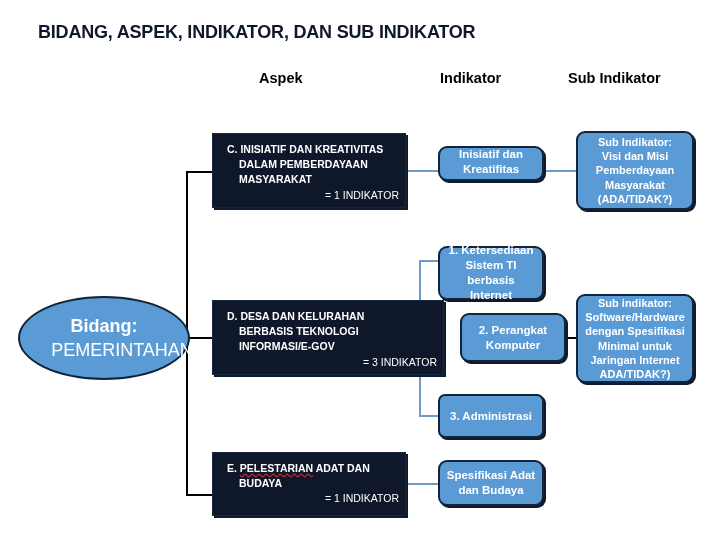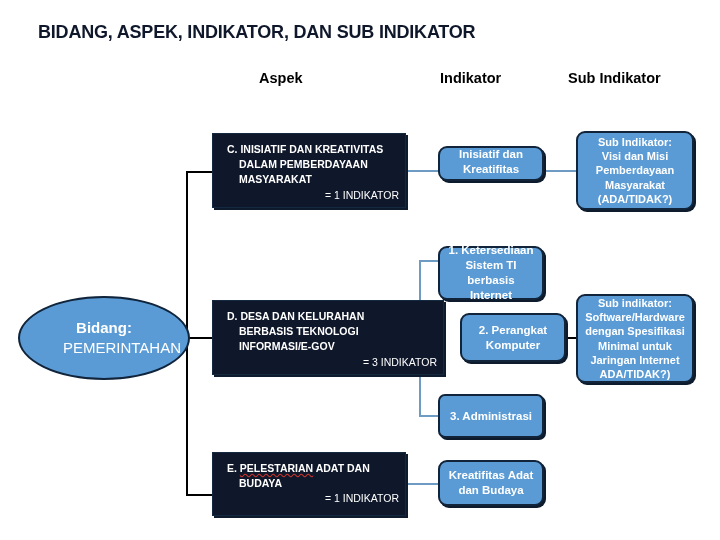--- a/index.html
+++ b/index.html
@@ -45,21 +45,21 @@
     left:18px; top:296px;
     width:172px; height:84px;
     background:#5b9bd5;
     border:2px solid #10243b;
     border-radius:50%;
     display:flex;
     flex-direction:column;
     align-items:center;
     justify-content:center;
     color:#ffffff;
-    font-size:15px;
+    font-size:18px;
     line-height:1.35;
     text-align:center;
     box-sizing:border-box;
   }
   .ellipse .l1{font-weight:bold;}
   .ellipse .l2{font-weight:normal;padding-left:36px;}
 
   
   .aspect{
     position:absolute;
@@ -185,21 +185,21 @@
   </div>
 
   <div class="rbox ind" style="left:438px; top:394px; width:106px; height:44px;border-radius:7px;">
     <div class="inner">
       <span>3. Administrasi</span>
     </div>
   </div>
 
   <div class="rbox ind" style="left:438px; top:460px; width:106px; height:46px;">
     <div class="inner">
-      <span>Kreatifitas Adat</span>
+      <span>Spesifikasi Adat</span>
       <span>dan Budaya</span>
     </div>
   </div>
 
   <div class="rbox sub" style="left:576px; top:131px; width:118px; height:79px;">
     <div class="inner">
       <span>Sub Indikator:</span>
       <span>Visi dan Misi</span>
       <span>Pemberdayaan</span>
       <span>Masyarakat</span>

